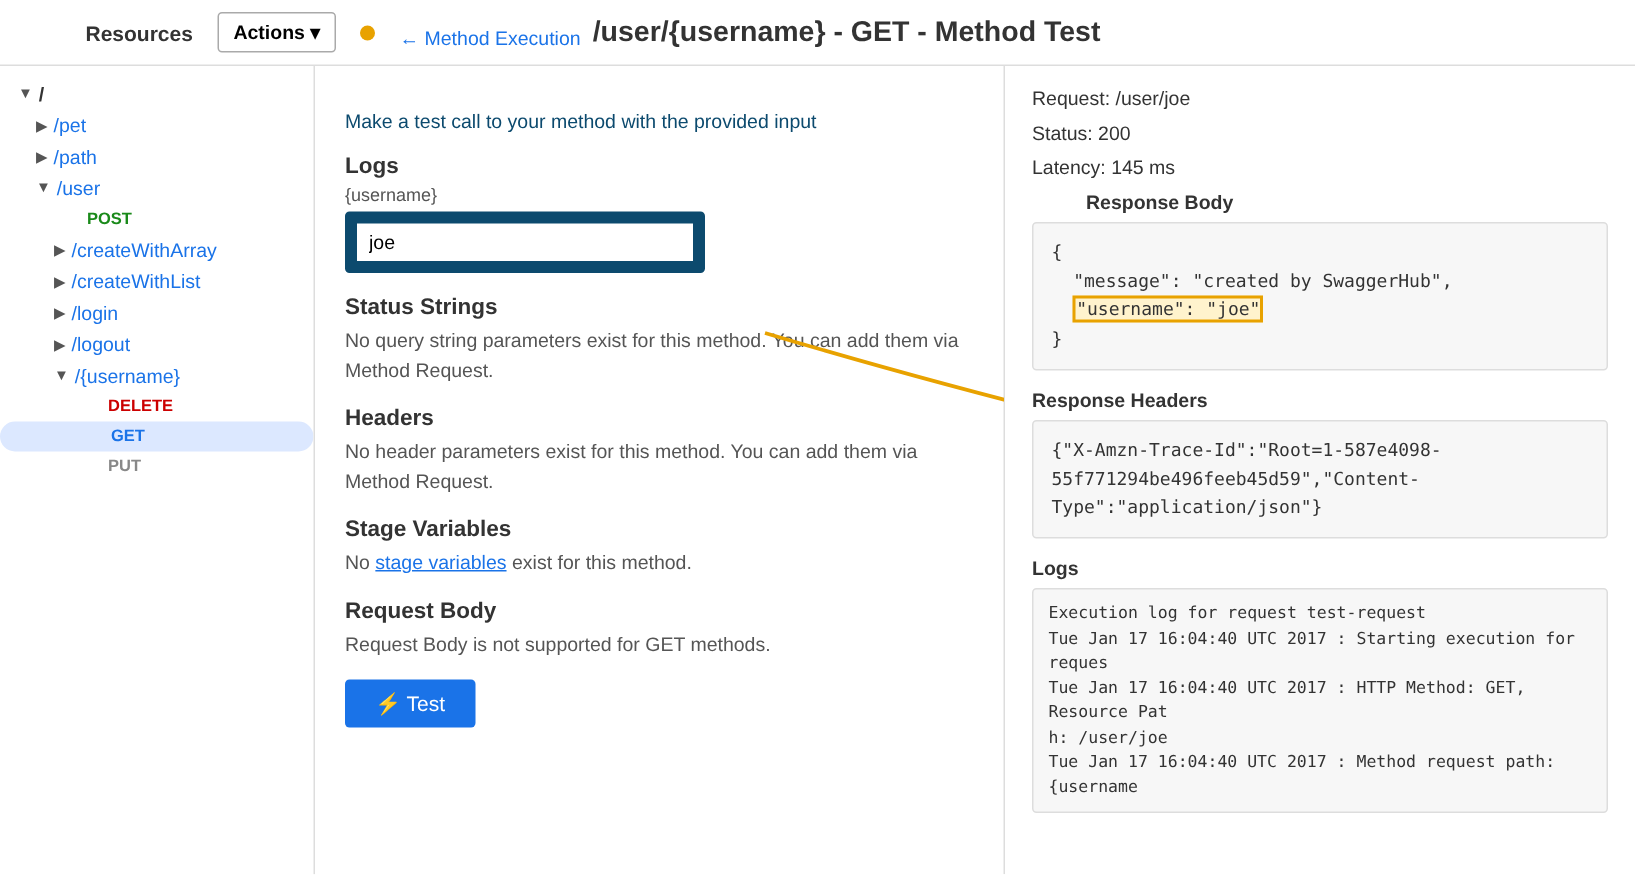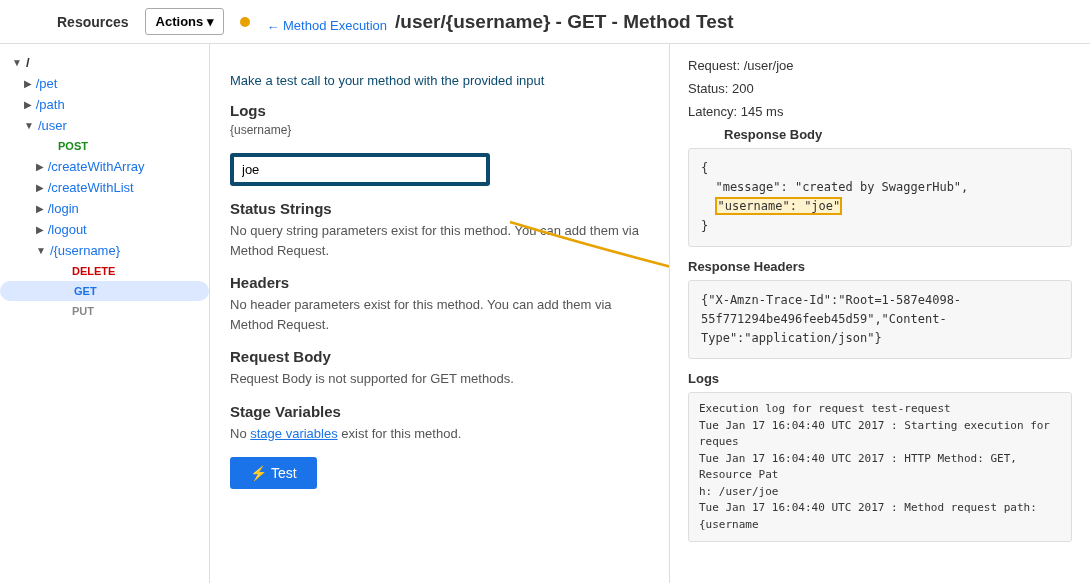--- a/index.html
+++ b/index.html
@@ -51,24 +51,24 @@
     .method-badge.get { background: #dce8ff; color: #1a73e8; padding: 1px 6px; }
     .method-badge.put { color: #888; }
 
     
     .content-area { display: flex; flex: 1; overflow: hidden; }
 
     
     .left-panel { flex: 1; padding: 14px 20px; overflow-y: auto; border-right: 1px solid #ddd; position: relative; }
     .test-intro { color: #0c4a6e; font-size: 13px; margin-bottom: 14px; margin-top: 15px; }
     .section-title { font-size: 15px; font-weight: bold; color: #333; margin-bottom: 4px; }
-    .param-label { font-size: 12px; color: #555; margin-bottom: 16px; }
+    .param-label { font-size: 12px; color: #555; margin-bottom: 4px; }
     .path-input {
-      border: 4px solid #0c4a6e; border-radius: 3px; padding: 5px 8px;
-      font-size: 13px; width: 260px; outline: none;
+      border: 8px solid #0c4a6e; border-radius: 3px; padding: 5px 8px;
+      font-size: 13px; width: 240px; outline: none;
     }
     .section-desc { color: #555; font-size: 13px; line-height: 1.5; margin-bottom: 6px; }
     .section-desc a { color: #1a73e8; }
     .section-separator { margin-bottom: 14px; }
 
     .test-button {
       background: #1a73e8; color: #fff; border: none; border-radius: 3px;
       padding: 8px 20px; font-size: 14px; cursor: pointer; display: flex; align-items: center; gap: 6px;
       margin-top: 10px;
     }
@@ -189,29 +189,29 @@
           <div class="section-title">Status Strings</div>
           <p class="section-desc">No query string parameters exist for this method. You can add them via Method Request.</p>
         </div>
 
         <div class="section-separator">
           <div class="section-title">Headers</div>
           <p class="section-desc">No header parameters exist for this method. You can add them via Method Request.</p>
         </div>
 
         <div class="section-separator">
-          <div class="section-title">Request Body</div>
-          <p class="section-desc">Request Body is not supported for GET methods.</p>
-        </div>
-
-        <div class="section-separator">
           <div class="section-title">Stage Variables</div>
           <p class="section-desc">
             <span>No </span><a href="#" style="color:#1a73e8">stage variables</a><span> exist for this method.</span>
           </p>
+        </div>
+
+        <div class="section-separator">
+          <div class="section-title">Request Body</div>
+          <p class="section-desc">Request Body is not supported for GET methods.</p>
         </div>
 
         <button class="test-button">
           <span>⚡ Test</span>
         </button>
 
         <svg style="position:absolute; top:148px; left:220px; width:370px; height:130px; pointer-events:none; overflow:visible;">
           <defs>
             <marker id="arrowhead" markerWidth="10" markerHeight="7" refX="10" refY="3.5" orient="auto">
               <polygon points="0 0, 10 3.5, 0 7" fill="#e8a200"></polygon>

